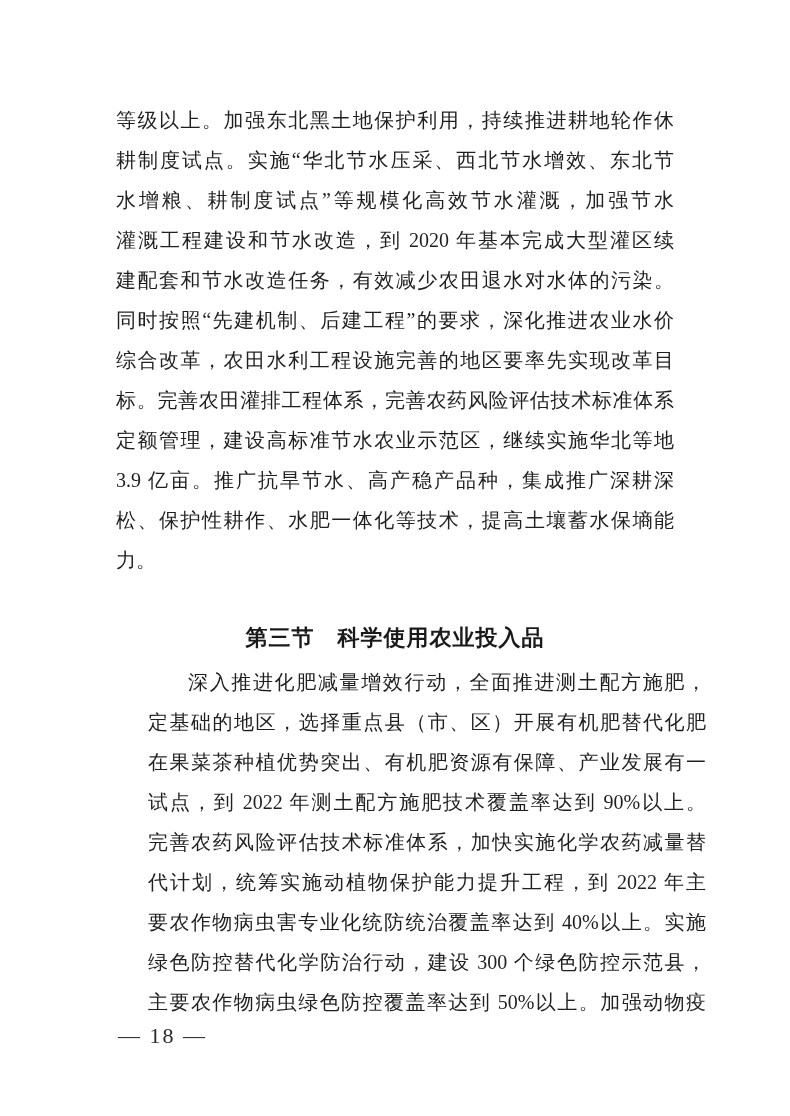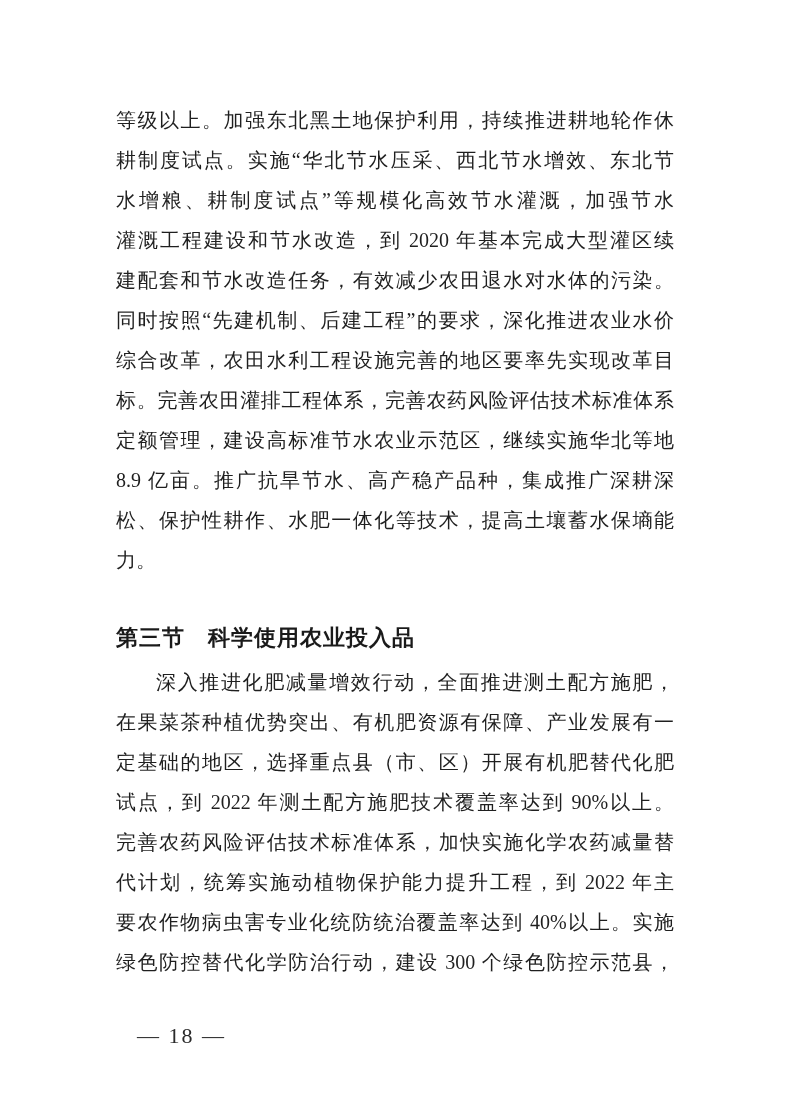--- a/index.html
+++ b/index.html
@@ -18,21 +18,21 @@
     text-decoration: underline;
   }
   .para {
     position: absolute;
     left: 116px;
     width: 558px;
     font-size: 20px;
     line-height: 40px;
   }
   .para1 { top: 100px; }
-  .para2 { top: 662px; }
+  .para2 { top: 662px; margin-left: 32px; }
   .line {
     width: 100%;
     text-align: justify;
     text-align-last: justify;
     text-justify: inter-character;
     overflow: hidden;
     white-space: normal;
   }
   .line.lastline {
     text-align-last: left;
@@ -42,63 +42,63 @@
   }
   .heading {
     position: absolute;
     top: 618px;
     left: 116px;
     width: 558px;
     margin: 0;
     font-size: 22px;
     line-height: 40px;
     font-weight: 700;
-    text-align: left;
+    text-align: center;
     letter-spacing: 1px;
     color: #1a1a1a;
   }
   .footer {
     position: absolute;
     top: 1022px;
     left: 118px;
     font-size: 22px;
     line-height: 28px;
     letter-spacing: 2px;
     color: #2a2a2a;
-    margin-left: 19px;
   }
 </style>
 </head>
 <body>
 
 <div class="page">
 
   <div class="para para1">
     <div class="line">等级以上。加强东北黑土地保护利用，持续推进耕地轮作休</div>
     <div class="line">耕制度试点。实施“华北节水压采、西北节水增效、东北节</div>
     <div class="line">水增粮、耕制度试点”等规模化高效节水灌溉，加强节水</div>
     <div class="line">灌溉工程建设和节水改造，到 2020 年基本完成大型灌区续</div>
     <div class="line">建配套和节水改造任务，有效减少农田退水对水体的污染。</div>
     <div class="line">同时按照“先建机制、后建工程”的要求，深化推进农业水价</div>
     <div class="line">综合改革，农田水利工程设施完善的地区要率先实现改革目</div>
     <div class="line">标。完善农田灌排工程体系，完善农药风险评估技术标准体系</div>
     <div class="line">定额管理，建设高标准节水农业示范区，继续实施华北等地</div>
-    <div class="line">8.9 亿亩。推广抗旱节水、高产稳产品种，集成推广深耕深</div>
+    <div class="line">3.9 亿亩。推广抗旱节水、高产稳产品种，集成推广深耕深</div>
     <div class="line">松、保护性耕作、水肥一体化等技术，提高土壤蓄水保墒能</div>
     <div class="line lastline">力。</div>
   </div>
 
   <h2 class="heading">第三节　科学使用农业投入品</h2>
 
   <div class="para para2">
     <div class="line indent">深入推进化肥减量增效行动，全面推进测土配方施肥，</div>
+    <div class="line">定基础的地区，选择重点县（市、区）开展有机肥替代化肥</div>
     <div class="line">在果菜茶种植优势突出、有机肥资源有保障、产业发展有一</div>
-    <div class="line">定基础的地区，选择重点县（市、区）开展有机肥替代化肥</div>
     <div class="line">试点，到 2022 年测土配方施肥技术覆盖率达到 90%以上。</div>
     <div class="line">完善农药风险评估技术标准体系，加快实施化学农药减量替</div>
     <div class="line">代计划，统筹实施动植物保护能力提升工程，到 2022 年主</div>
     <div class="line">要农作物病虫害专业化统防统治覆盖率达到 40%以上。实施</div>
     <div class="line">绿色防控替代化学防治行动，建设 300 个绿色防控示范县，</div>
+    <div class="line">主要农作物病虫绿色防控覆盖率达到 50%以上。加强动物疫</div>
   </div>
 
   <div class="footer">— 18 —</div>
 
 </div>
 
 </body></html>

